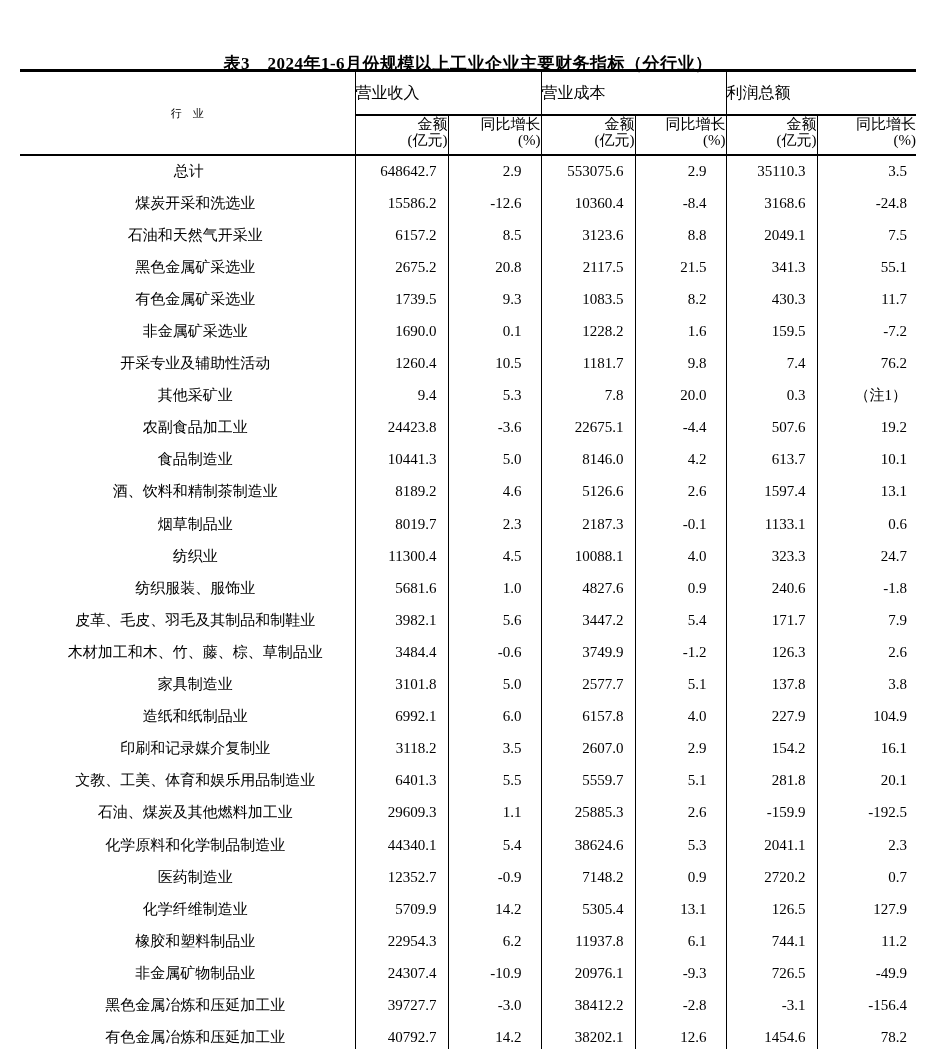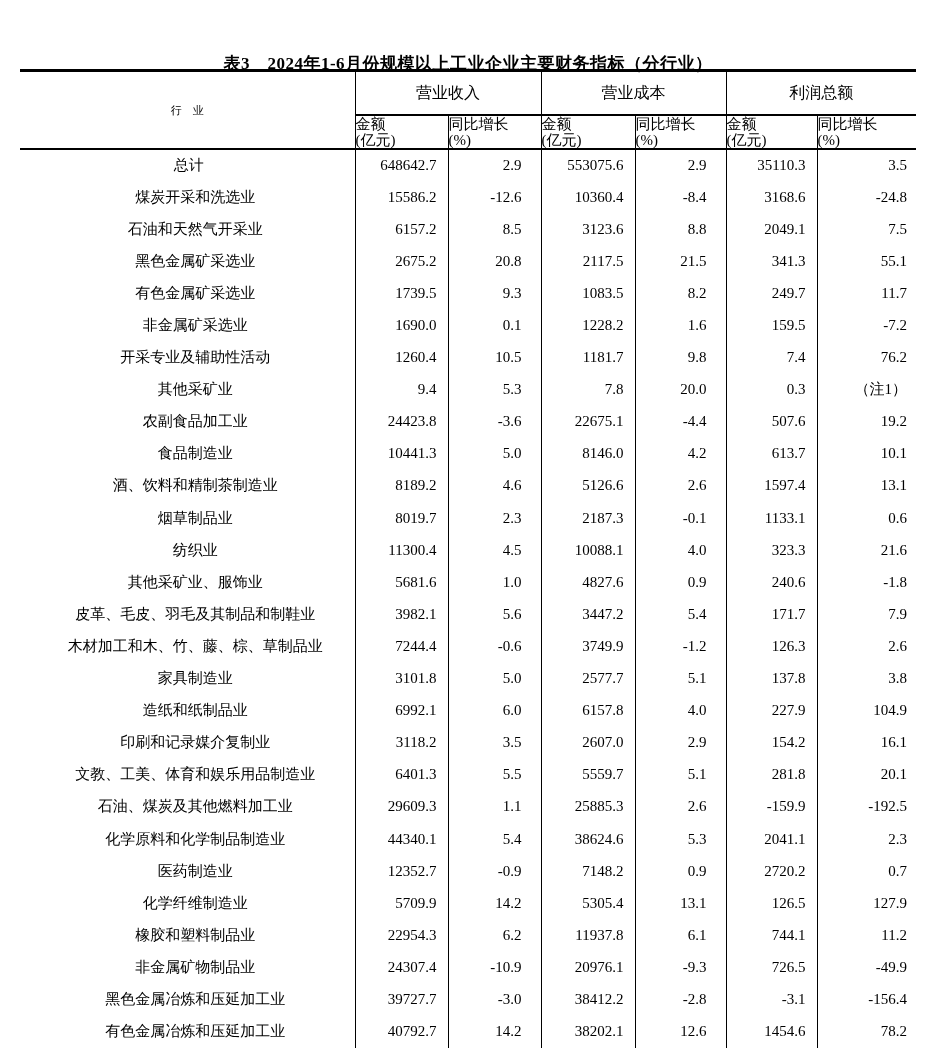--- a/index.html
+++ b/index.html
@@ -45,30 +45,30 @@
   
   tr.group-row { height: 43px; }
   tr.sub-row   { height: 34px; }
   th.industry-head {
     font-size: 11px;
     text-align: center;
     border-bottom: 2px solid #000;
   }
   th.group {
     font-size: 16px;
-    text-align: center;
+    text-align: left;
     border-bottom: 2px solid #000;
     margin-left: 24px;
   }
   th.subhead {
     font-size: 15px;
-    text-align: left;
+    text-align: right;
     border-bottom: 2px solid #000;
     line-height: 16px;
-    padding-bottom: 0;
+    padding-bottom: 6px;
   }
   
   tbody.data td { height: 32.1px; font-size: 15px; }
   td.ind { font-size: 16px; text-align: center; padding-left: 3px; }
   td.ind.indent { padding-left: 16px; }
   td.amt { text-align: right; padding-right: 11px; }
   td.pct { text-align: right; padding-right: 19px; }
   td.pct.last { padding-right: 9px; }
 </style>
 </head>
@@ -159,21 +159,21 @@
             <td class="vline pct">21.5</td>
             <td class="vline amt">341.3</td>
             <td class="vline pct last">55.1</td>
           </tr>
           <tr>
             <td class="ind indent">有色金属矿采选业</td>
             <td class="vline amt">1739.5</td>
             <td class="vline pct">9.3</td>
             <td class="vline amt">1083.5</td>
             <td class="vline pct">8.2</td>
-            <td class="vline amt">249.7</td>
+            <td class="vline amt">430.3</td>
             <td class="vline pct last">11.7</td>
           </tr>
           <tr>
             <td class="ind indent">非金属矿采选业</td>
             <td class="vline amt">1690.0</td>
             <td class="vline pct">0.1</td>
             <td class="vline amt">1228.2</td>
             <td class="vline pct">1.6</td>
             <td class="vline amt">159.5</td>
             <td class="vline pct last">-7.2</td>
@@ -232,43 +232,43 @@
             <td class="vline amt">1133.1</td>
             <td class="vline pct last">0.6</td>
           </tr>
           <tr>
             <td class="ind indent">纺织业</td>
             <td class="vline amt">11300.4</td>
             <td class="vline pct">4.5</td>
             <td class="vline amt">10088.1</td>
             <td class="vline pct">4.0</td>
             <td class="vline amt">323.3</td>
-            <td class="vline pct last">21.6</td>
-          </tr>
-          <tr>
-            <td class="ind indent">其他采矿业、服饰业</td>
+            <td class="vline pct last">24.7</td>
+          </tr>
+          <tr>
+            <td class="ind indent">纺织服装、服饰业</td>
             <td class="vline amt">5681.6</td>
             <td class="vline pct">1.0</td>
             <td class="vline amt">4827.6</td>
             <td class="vline pct">0.9</td>
             <td class="vline amt">240.6</td>
             <td class="vline pct last">-1.8</td>
           </tr>
           <tr>
             <td class="ind indent">皮革、毛皮、羽毛及其制品和制鞋业</td>
             <td class="vline amt">3982.1</td>
             <td class="vline pct">5.6</td>
             <td class="vline amt">3447.2</td>
             <td class="vline pct">5.4</td>
             <td class="vline amt">171.7</td>
             <td class="vline pct last">7.9</td>
           </tr>
           <tr>
             <td class="ind indent">木材加工和木、竹、藤、棕、草制品业</td>
-            <td class="vline amt">7244.4</td>
+            <td class="vline amt">3484.4</td>
             <td class="vline pct">-0.6</td>
             <td class="vline amt">3749.9</td>
             <td class="vline pct">-1.2</td>
             <td class="vline amt">126.3</td>
             <td class="vline pct last">2.6</td>
           </tr>
           <tr>
             <td class="ind indent">家具制造业</td>
             <td class="vline amt">3101.8</td>
             <td class="vline pct">5.0</td>

